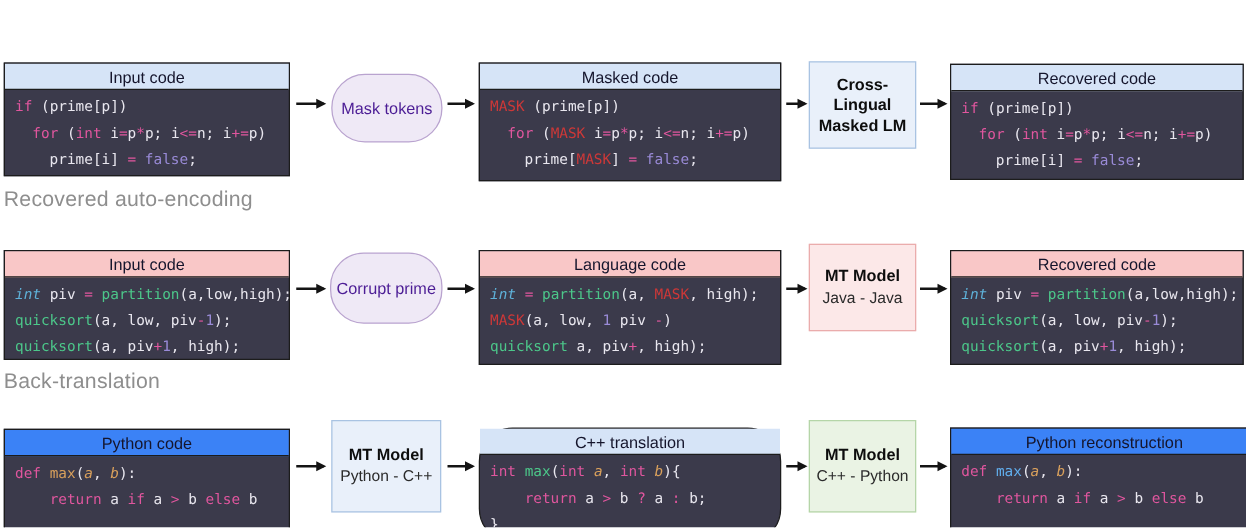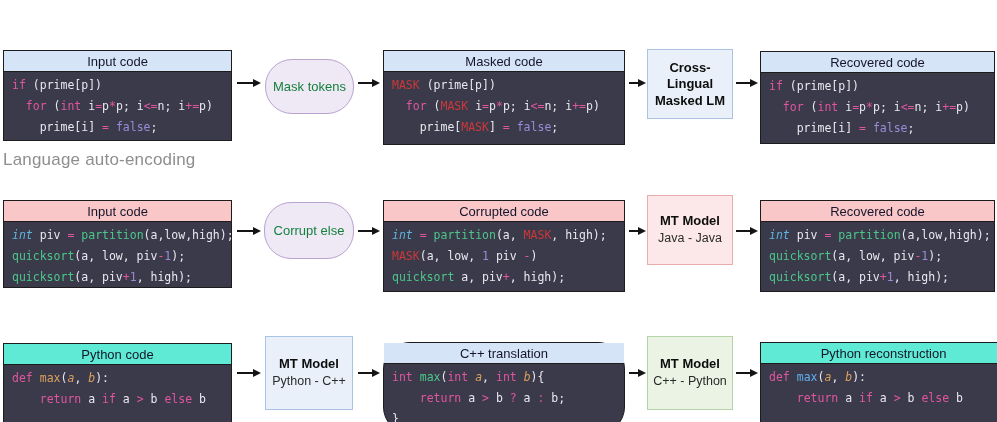--- a/index.html
+++ b/index.html
@@ -2,32 +2,32 @@
 <html><head>
 <meta charset="utf-8">
 <style>
   html,body{margin:0;padding:0;background:#ffffff;font-family:"Liberation Sans",sans-serif;}
   .canvas{position:relative;width:997px;height:422px;background:#ffffff;overflow:hidden;}
   .section-title{position:absolute;font-size:17px;color:#8e8e8e;letter-spacing:.2px;white-space:nowrap;}
   .codebox{position:absolute;border:1.5px solid #1c1c1c;background:#3b3a4b;box-sizing:border-box;display:flex;flex-direction:column;margin-top:12px;}
   .codebox-header{flex:0 0 20px;display:flex;align-items:center;justify-content:center;font-size:13px;color:#15152c;border-bottom:1.5px solid #1c1c1c;}
   .hdr-blue{background:#d6e4f7;}
   .hdr-pink{background:#f9c7c7;}
-  .hdr-green{background:#5eead4;}
+  .hdr-green{background:#3b82f6;}
   .code{flex:1;margin:0;padding:3px 0 12px 8px;font-family:"DejaVu Sans Mono",monospace;font-size:11.5px;line-height:21px;white-space:pre;overflow:hidden;}
   .code-line{height:21px;}
   .c-k{color:#e0569e;}  
   .c-p{color:#e9e7ef;}  
   .c-m{color:#cd3838;}  
   .c-l{color:#9a8bd8;}  
   .c-t{color:#5fb2da;}  
   .c-f{color:#4cc78a;}  
   .c-o{color:#d9a05c;}  
   .c-b{color:#61afef;}  
-  .stadium{position:absolute;background:#efe9f6;border:1px solid #b9a3cf;border-radius:27px;display:flex;align-items:center;justify-content:center;font-size:13px;color:#15803d;box-sizing:border-box;}
+  .stadium{position:absolute;background:#efe9f6;border:1px solid #b9a3cf;border-radius:27px;display:flex;align-items:center;justify-content:center;font-size:13px;color:#4c1d95;box-sizing:border-box;}
   .model-box{position:absolute;display:flex;flex-direction:column;align-items:center;justify-content:center;box-sizing:border-box;text-align:center;gap:1px;}
   .model-blue{background:#e9f0fa;border:1px solid #a9c3e2;}
   .model-pink{background:#fce8e8;border:1px solid #eaacac;}
   .model-green{background:#eaf3e4;border:1px solid #b5d5a8;}
   .model-bold{font-weight:bold;font-size:13px;color:#0d0d0d;line-height:16px;}
   .model-sub{font-size:12.5px;color:#2b2b2b;line-height:17px;}
   .arrow{position:absolute;height:2px;background:#141414;}
   .arrow::after{content:"";position:absolute;right:-2px;top:50%;transform:translateY(-50%);width:0;height:0;border-left:8px solid #141414;border-top:4.5px solid transparent;border-bottom:4.5px solid transparent;}
 </style>
 </head>
@@ -61,54 +61,55 @@
     <div class="model-bold">Masked LM</div>
   </div>
 
   <div class="arrow" style="left:736px;top:82px;width:20px;"></div>
 
   <div class="codebox" style="left:760px;top:39px;width:235px;height:93px;">
     <div class="codebox-header hdr-blue">Recovered code</div>
     <pre class="code"><div class="code-line"><span class="c-k">if</span><span class="c-p"> (prime[p])</span></div><div class="code-line"><span class="c-p">  </span><span class="c-k">for</span><span class="c-p"> (</span><span class="c-k">int</span><span class="c-p"> i</span><span class="c-k">=</span><span class="c-p">p</span><span class="c-k">*</span><span class="c-p">p; i</span><span class="c-k">&lt;=</span><span class="c-p">n; i</span><span class="c-k">+=</span><span class="c-p">p)</span></div><div class="code-line"><span class="c-p">    prime[i] </span><span class="c-k">=</span><span class="c-p"> </span><span class="c-l">false</span><span class="c-p">;</span></div></pre>
   </div>
 
-  <div class="section-title" style="left:3px;top:150px;">Language auto-encoding</div>
+  <div class="section-title" style="left:3px;top:150px;">Recovered auto-encoding</div>
 
   <div class="codebox" style="left:3px;top:188px;width:229px;height:88px;">
     <div class="codebox-header hdr-pink">Input code</div>
     <pre class="code"><div class="code-line"><span class="c-t" style="font-style: italic;">int</span><span class="c-p"> piv </span><span class="c-k">=</span><span class="c-p"> </span><span class="c-f">partition</span><span class="c-p">(a,low,high);</span></div><div class="code-line"><span class="c-f">quicksort</span><span class="c-p">(a, low, piv</span><span class="c-k">-</span><span class="c-l">1</span><span class="c-p">);</span></div><div class="code-line"><span class="c-f">quicksort</span><span class="c-p">(a, piv</span><span class="c-k">+</span><span class="c-l">1</span><span class="c-p">, high);</span></div></pre>
   </div>
 
   <div class="arrow" style="left:237px;top:230px;width:22px;"></div>
 
   <div class="stadium" style="left:264px;top:202px;width:90px;height:57px;">
-    <span>Corrupt else</span>
+    <span>Corrupt prime</span>
   </div>
 
   <div class="arrow" style="left:358px;top:230px;width:20px;"></div>
 
   <div class="codebox" style="left:383px;top:188px;width:242px;height:92px;">
-    <div class="codebox-header hdr-pink">Corrupted code</div>
+    <div class="codebox-header hdr-pink">Language code</div>
     <pre class="code"><div class="code-line"><span class="c-t" style="font-style: italic;">int</span><span class="c-p"> </span><span class="c-k">=</span><span class="c-p"> </span><span class="c-f">partition</span><span class="c-p">(a, </span><span class="c-m">MASK</span><span class="c-p">, high);</span></div><div class="code-line"><span class="c-m">MASK</span><span class="c-p">(a, low, </span><span class="c-l">1</span><span class="c-p"> piv </span><span class="c-k">-</span><span class="c-p">)</span></div><div class="code-line"><span class="c-f">quicksort</span><span class="c-p"> a, piv</span><span class="c-k">+</span><span class="c-p">, high);</span></div></pre>
   </div>
 
   <div class="arrow" style="left:629px;top:230px;width:15px;"></div>
 
   <div class="model-box model-pink" style="left:647px;top:195px;width:86px;height:70px;">
     <div class="model-bold">MT Model</div>
     <div class="model-sub">Java - Java</div>
   </div>
 
   <div class="arrow" style="left:736px;top:230px;width:20px;"></div>
 
   <div class="codebox" style="left:760px;top:188px;width:235px;height:92px;">
     <div class="codebox-header hdr-pink">Recovered code</div>
     <pre class="code"><div class="code-line"><span class="c-t" style="font-style: italic;">int</span><span class="c-p"> piv </span><span class="c-k">=</span><span class="c-p"> </span><span class="c-f">partition</span><span class="c-p">(a,low,high);</span></div><div class="code-line"><span class="c-f">quicksort</span><span class="c-p">(a, low, piv</span><span class="c-k">-</span><span class="c-l">1</span><span class="c-p">);</span></div><div class="code-line"><span class="c-f">quicksort</span><span class="c-p">(a, piv</span><span class="c-k">+</span><span class="c-l">1</span><span class="c-p">, high);</span></div></pre>
   </div>
 
+  <div class="section-title" style="left:3px;top:295px;">Back-translation</div>
 
   <div class="codebox" style="left:3px;top:331px;width:229px;height:89px;">
     <div class="codebox-header hdr-green">Python code</div>
     <pre class="code"><div class="code-line"><span class="c-k">def</span><span class="c-p"> </span><span class="c-o">max</span><span class="c-p">(</span><span class="c-o" style="font-style: italic;">a</span><span class="c-p">, </span><span class="c-o" style="font-style: italic;">b</span><span class="c-p">):</span></div><div class="code-line"><span class="c-p">    </span><span class="c-k">return</span><span class="c-p"> a </span><span class="c-k">if</span><span class="c-p"> a </span><span class="c-k">&gt;</span><span class="c-p"> b </span><span class="c-k">else</span><span class="c-p"> b</span></div></pre>
   </div>
 
   <div class="arrow" style="left:237px;top:372px;width:22px;"></div>
 
   <div class="model-box model-blue" style="left:265px;top:336px;width:88px;height:74px;">
     <div class="model-bold">MT Model</div>

